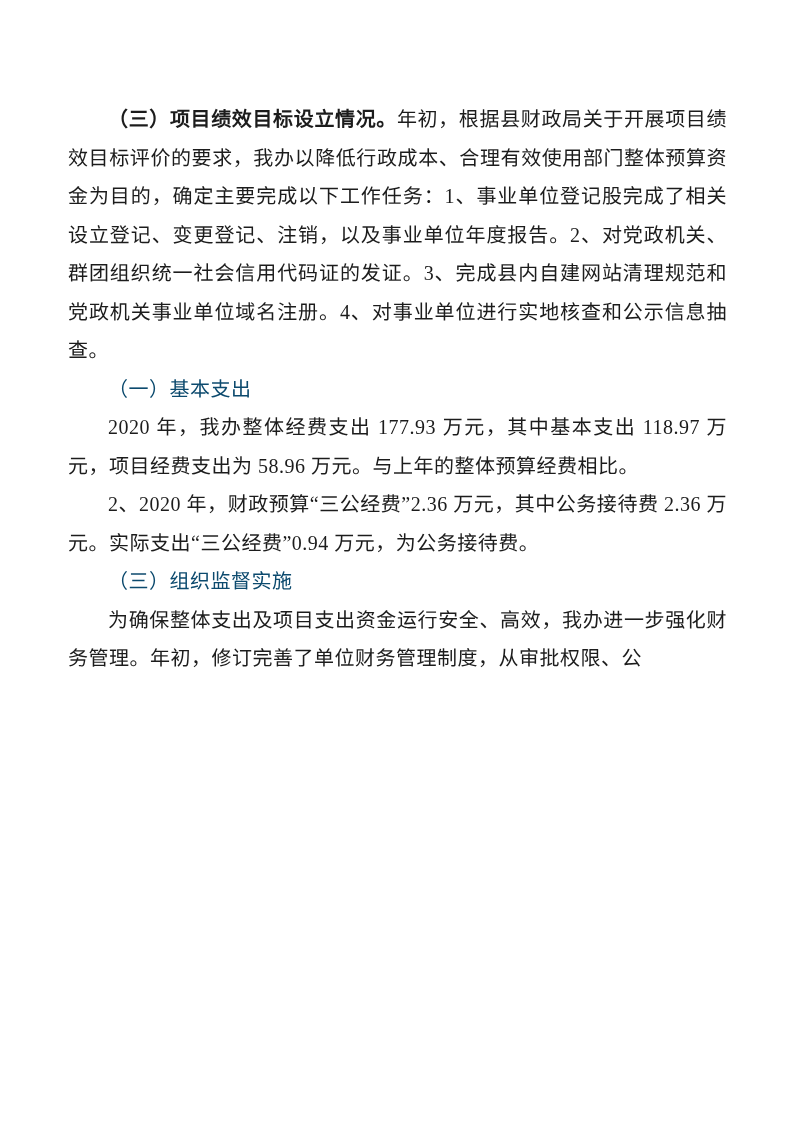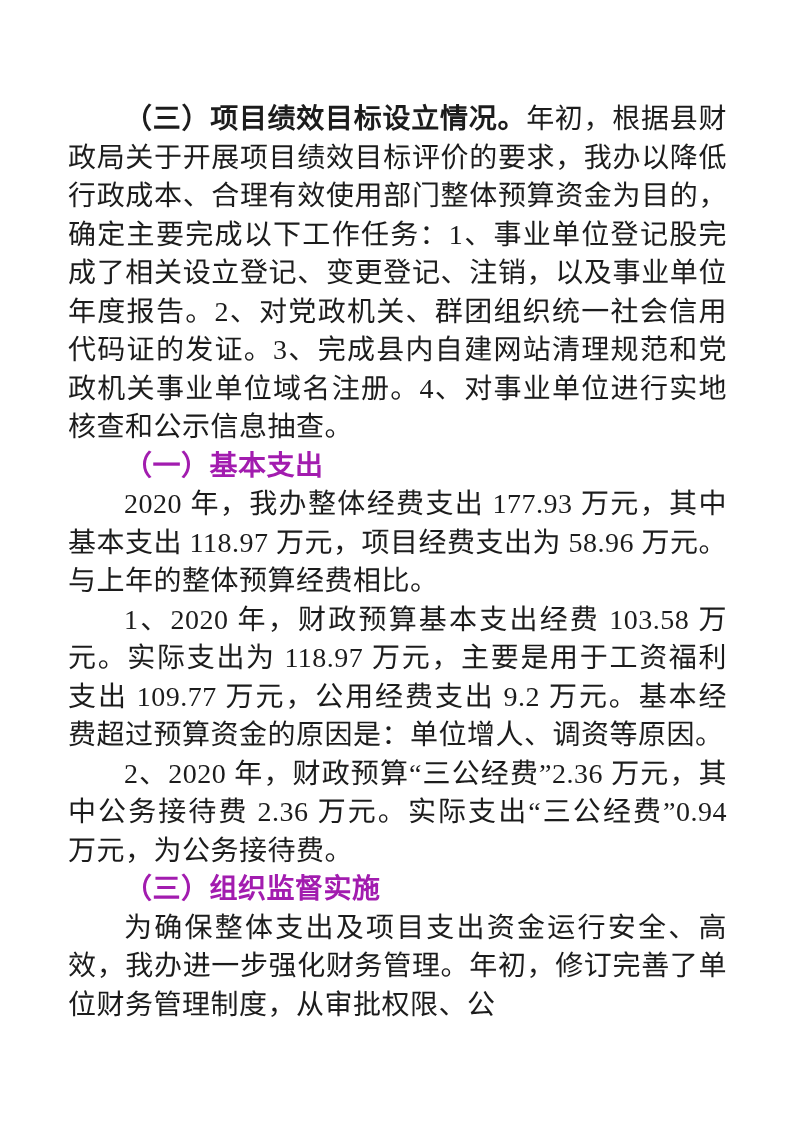--- a/index.html
+++ b/index.html
@@ -12,58 +12,57 @@
     width: 793px;
     height: 1122px;
     margin: 0 auto;
     background: #ffffff;
     overflow: hidden;
     box-sizing: border-box;
     padding: 100px 66px 0 68px;
   }
   .doc {
     font-family: "Liberation Serif", "DejaVu Serif", serif;
-    font-size: 28px;
+    font-size: 20px;
     line-height: 38.5px;
     color: #1c1c1c;
     text-align: justify;
     letter-spacing: 0.5px;
   }
   .doc p {
     margin: 0;
     padding: 0;
     text-indent: 2em;
   }
   .lead {
     font-weight: bold;
   }
   .h1 {
     font-family: "Liberation Sans", "DejaVu Sans", sans-serif;
     font-weight: bold;
     color: #161616;
   }
   .h2 {
-    font-weight: bold;
-    color: #a21caf;
+    font-weight: normal;
+    color: #0c4a6e;
   }
 </style>
 </head>
 <body>
 
 <div class="page">
   <div class="doc">
 
     <p><span class="lead">（三）项目绩效目标设立情况。</span><span>年初，根据县财政局关于开展项目绩效目标评价的要求，我办以降低行政成本、合理有效使用部门整体预算资金为目的，确定主要完成以下工作任务：1、事业单位登记股完成了相关设立登记、变更登记、注销，以及事业单位年度报告。2、对党政机关、群团组织统一社会信用代码证的发证。3、完成县内自建网站清理规范和党政机关事业单位域名注册。4、对事业单位进行实地核查和公示信息抽查。</span></p>
 
 
     <p class="h2">（一）基本支出</p>
 
     <p>2020 年，我办整体经费支出 177.93 万元，其中基本支出 118.97 万元，项目经费支出为 58.96 万元。与上年的整体预算经费相比。</p>
 
-    <p>1、2020 年，财政预算基本支出经费 103.58 万元。实际支出为 118.97 万元，主要是用于工资福利支出 109.77 万元，公用经费支出 9.2 万元。基本经费超过预算资金的原因是：单位增人、调资等原因。</p>
 
     <p>2、2020 年，财政预算“三公经费”2.36 万元，其中公务接待费 2.36 万元。实际支出“三公经费”0.94 万元，为公务接待费。</p>
 
 
 
     <p class="h2">（三）组织监督实施</p>
 
     <p>为确保整体支出及项目支出资金运行安全、高效，我办进一步强化财务管理。年初，修订完善了单位财务管理制度，从审批权限、公</p>
 
   </div>

